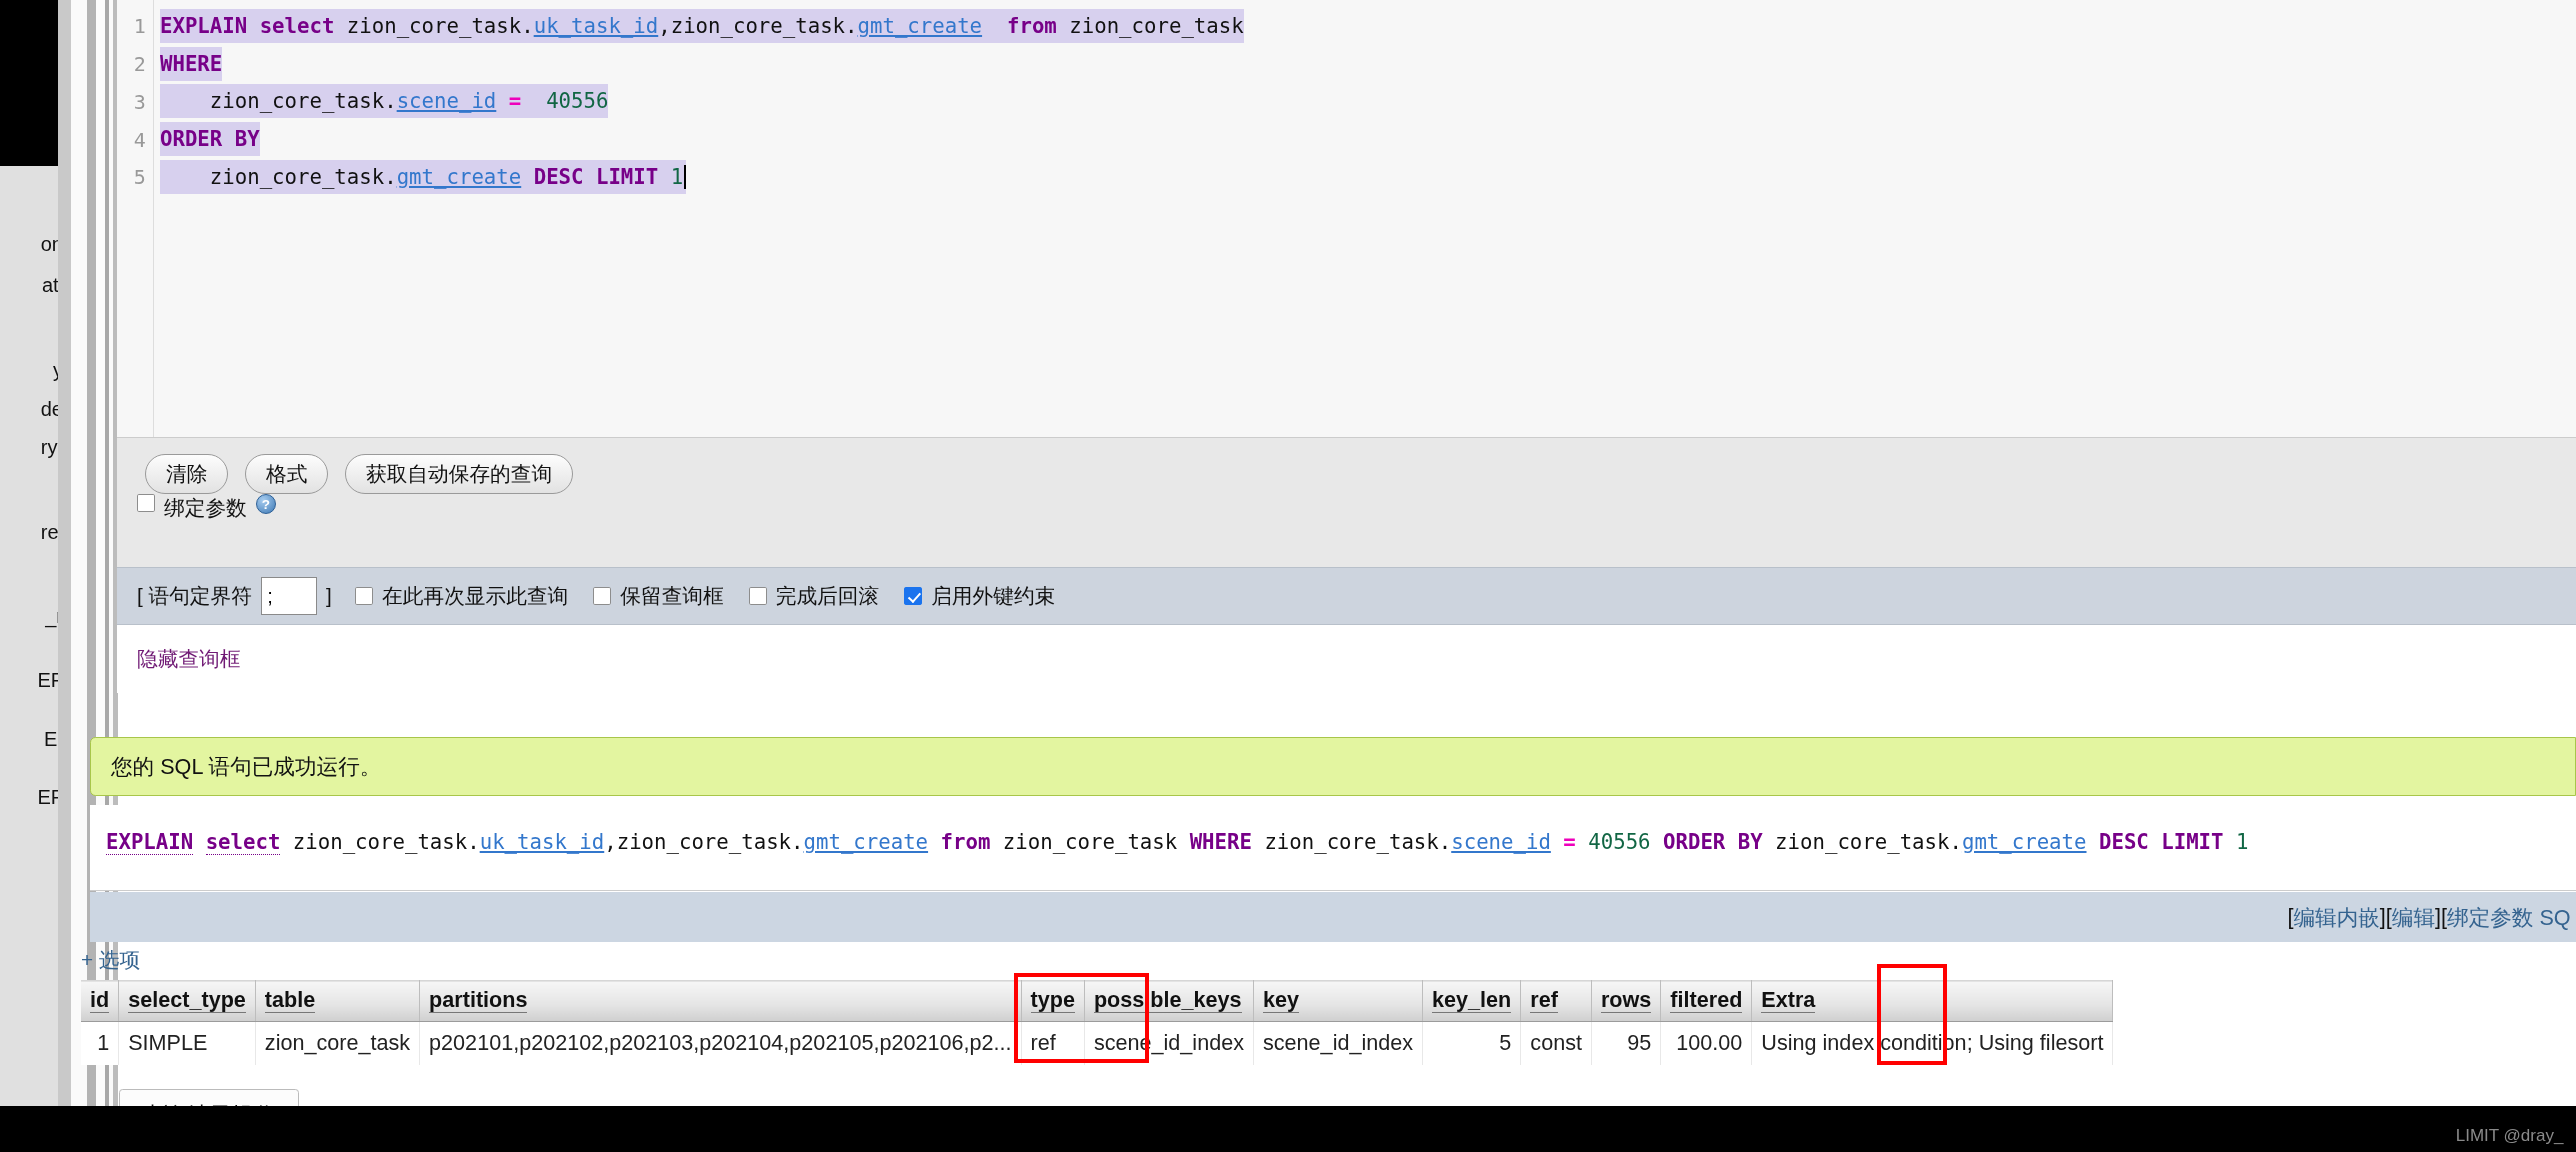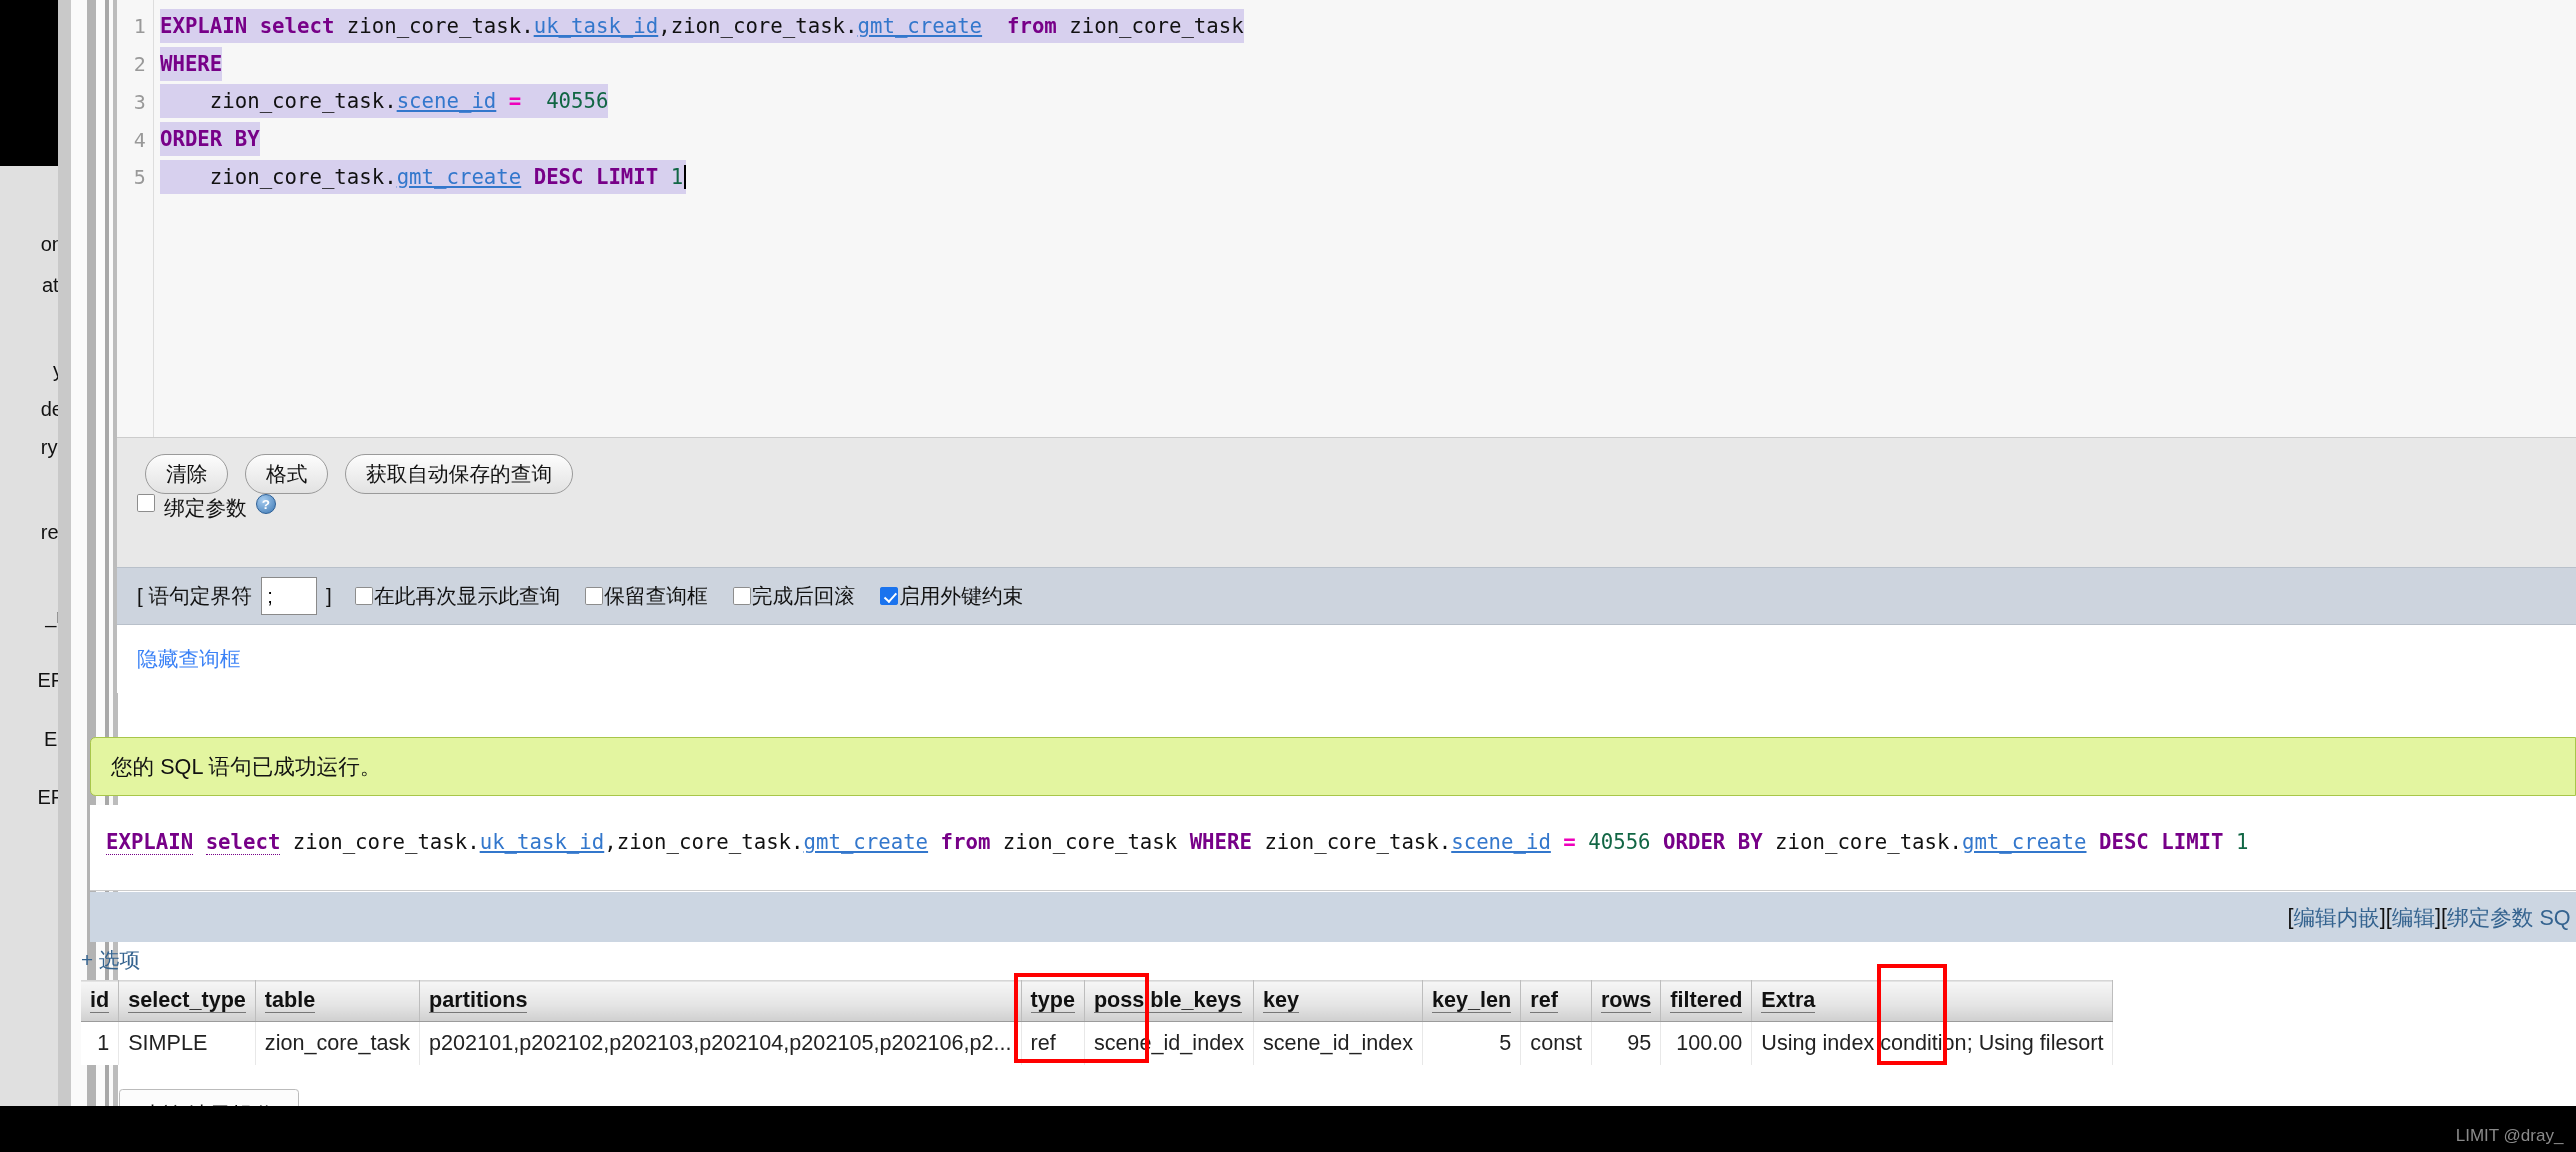--- a/index.html
+++ b/index.html
@@ -188,32 +188,32 @@
   .delim-label { font-size: 20.7px; color: #111; margin-right: 9px; }
   .delim-input {
     width: 56px; height: 38px;
     border: 0.9px solid #8a8a8a;
     background: #fff;
     font-size: 20px;
     padding: 0 5.4px;
     font-family: "Liberation Sans", sans-serif;
   }
   .delim-close { font-size: 20.7px; color: #111; margin: 0 23.4px 0 9px; }
-  .cbgroup { display: flex; align-items: center; gap: 1px; margin-right: 25px; }
+  .cbgroup { display: flex; align-items: center; gap: 9px; margin-right: 25px; }
 
   
   .hidebox {
     position: absolute;
     left: 59px; top: 625px;
     width: 2459px; height: 68px;
     background: #fff;
     display: flex; align-items: center;
     padding-left: 20px;
   }
-  .hidebox span { font-size: 20.7px; color: #3b82f6; cursor: pointer; }
+  .hidebox span { font-size: 20.7px; color: #701a75; cursor: pointer; }
 
   
   .okbanner {
     position: absolute;
     left: 90px; top: 737px;
     width: 2486px; height: 59px;
     background: #e3f5a0;
     border: 0.9px solid #a8c64a;
     border-radius: 5.4px 0 0 5.4px;
     display: flex; align-items: center;

